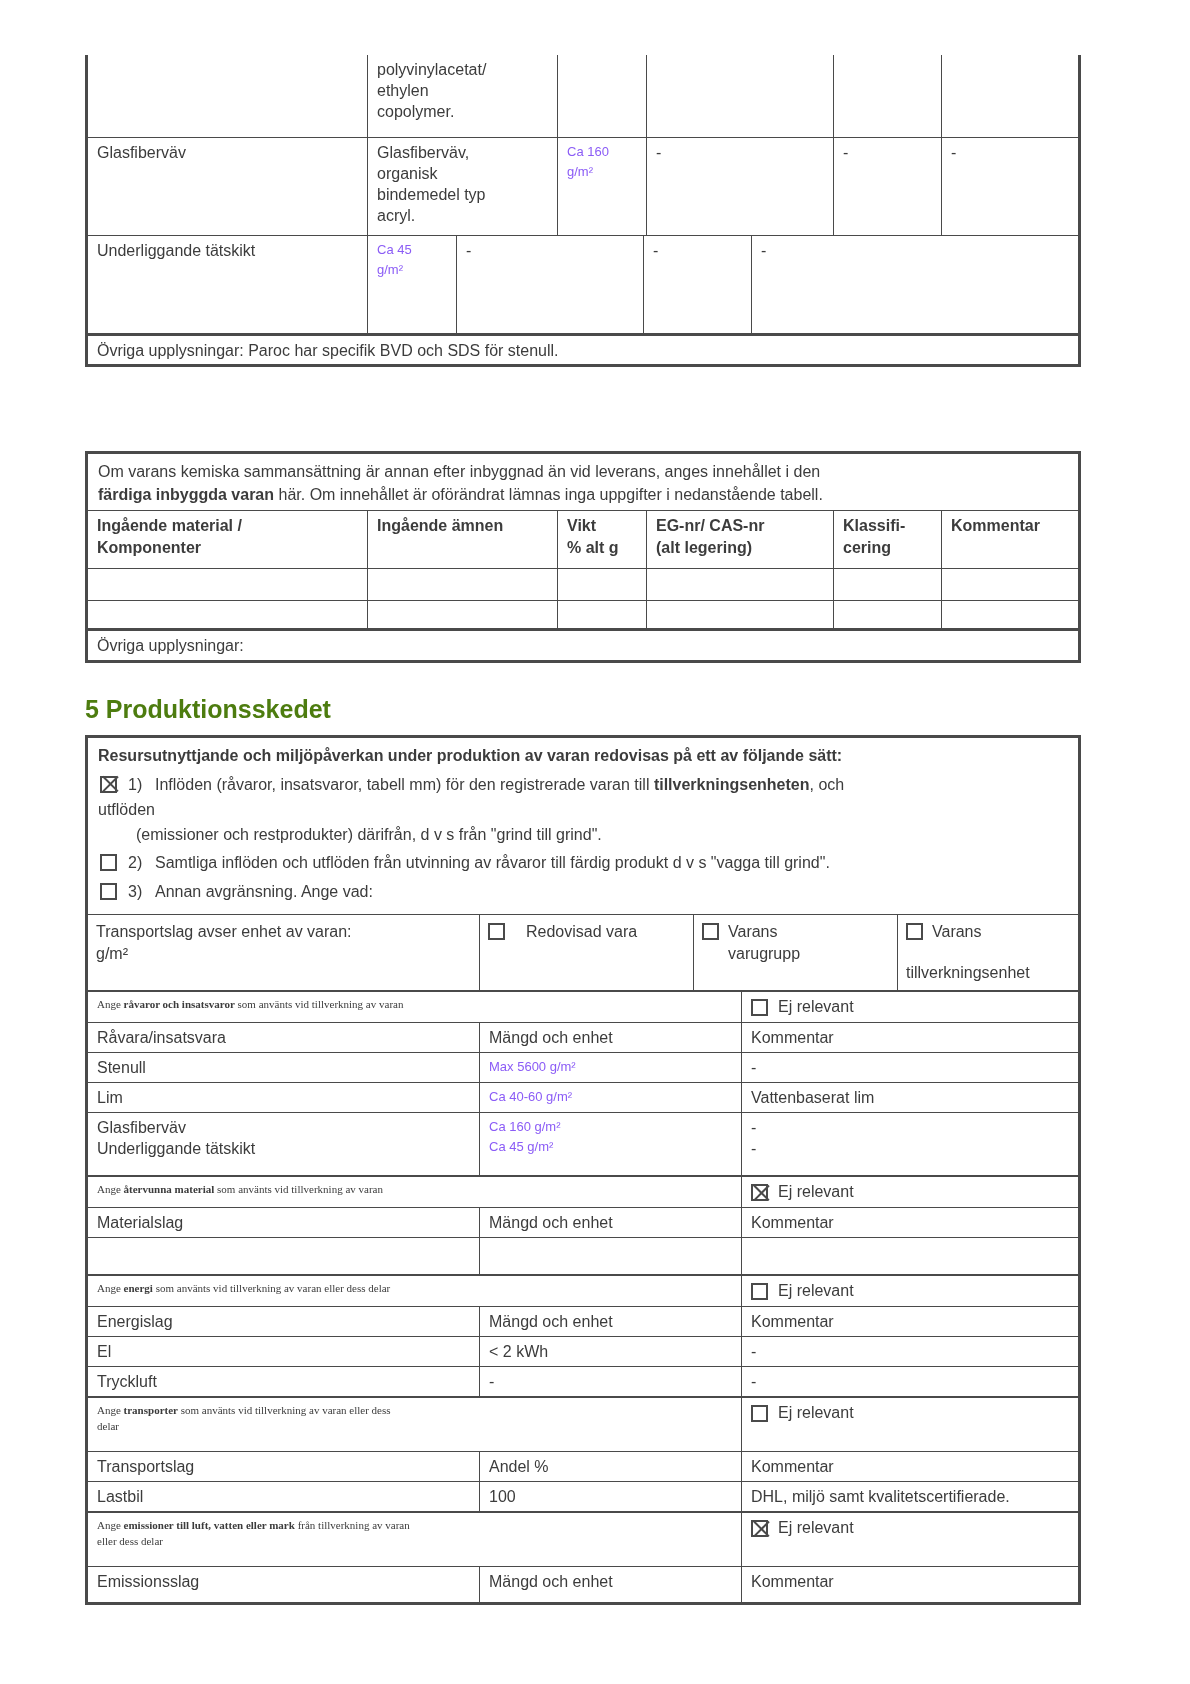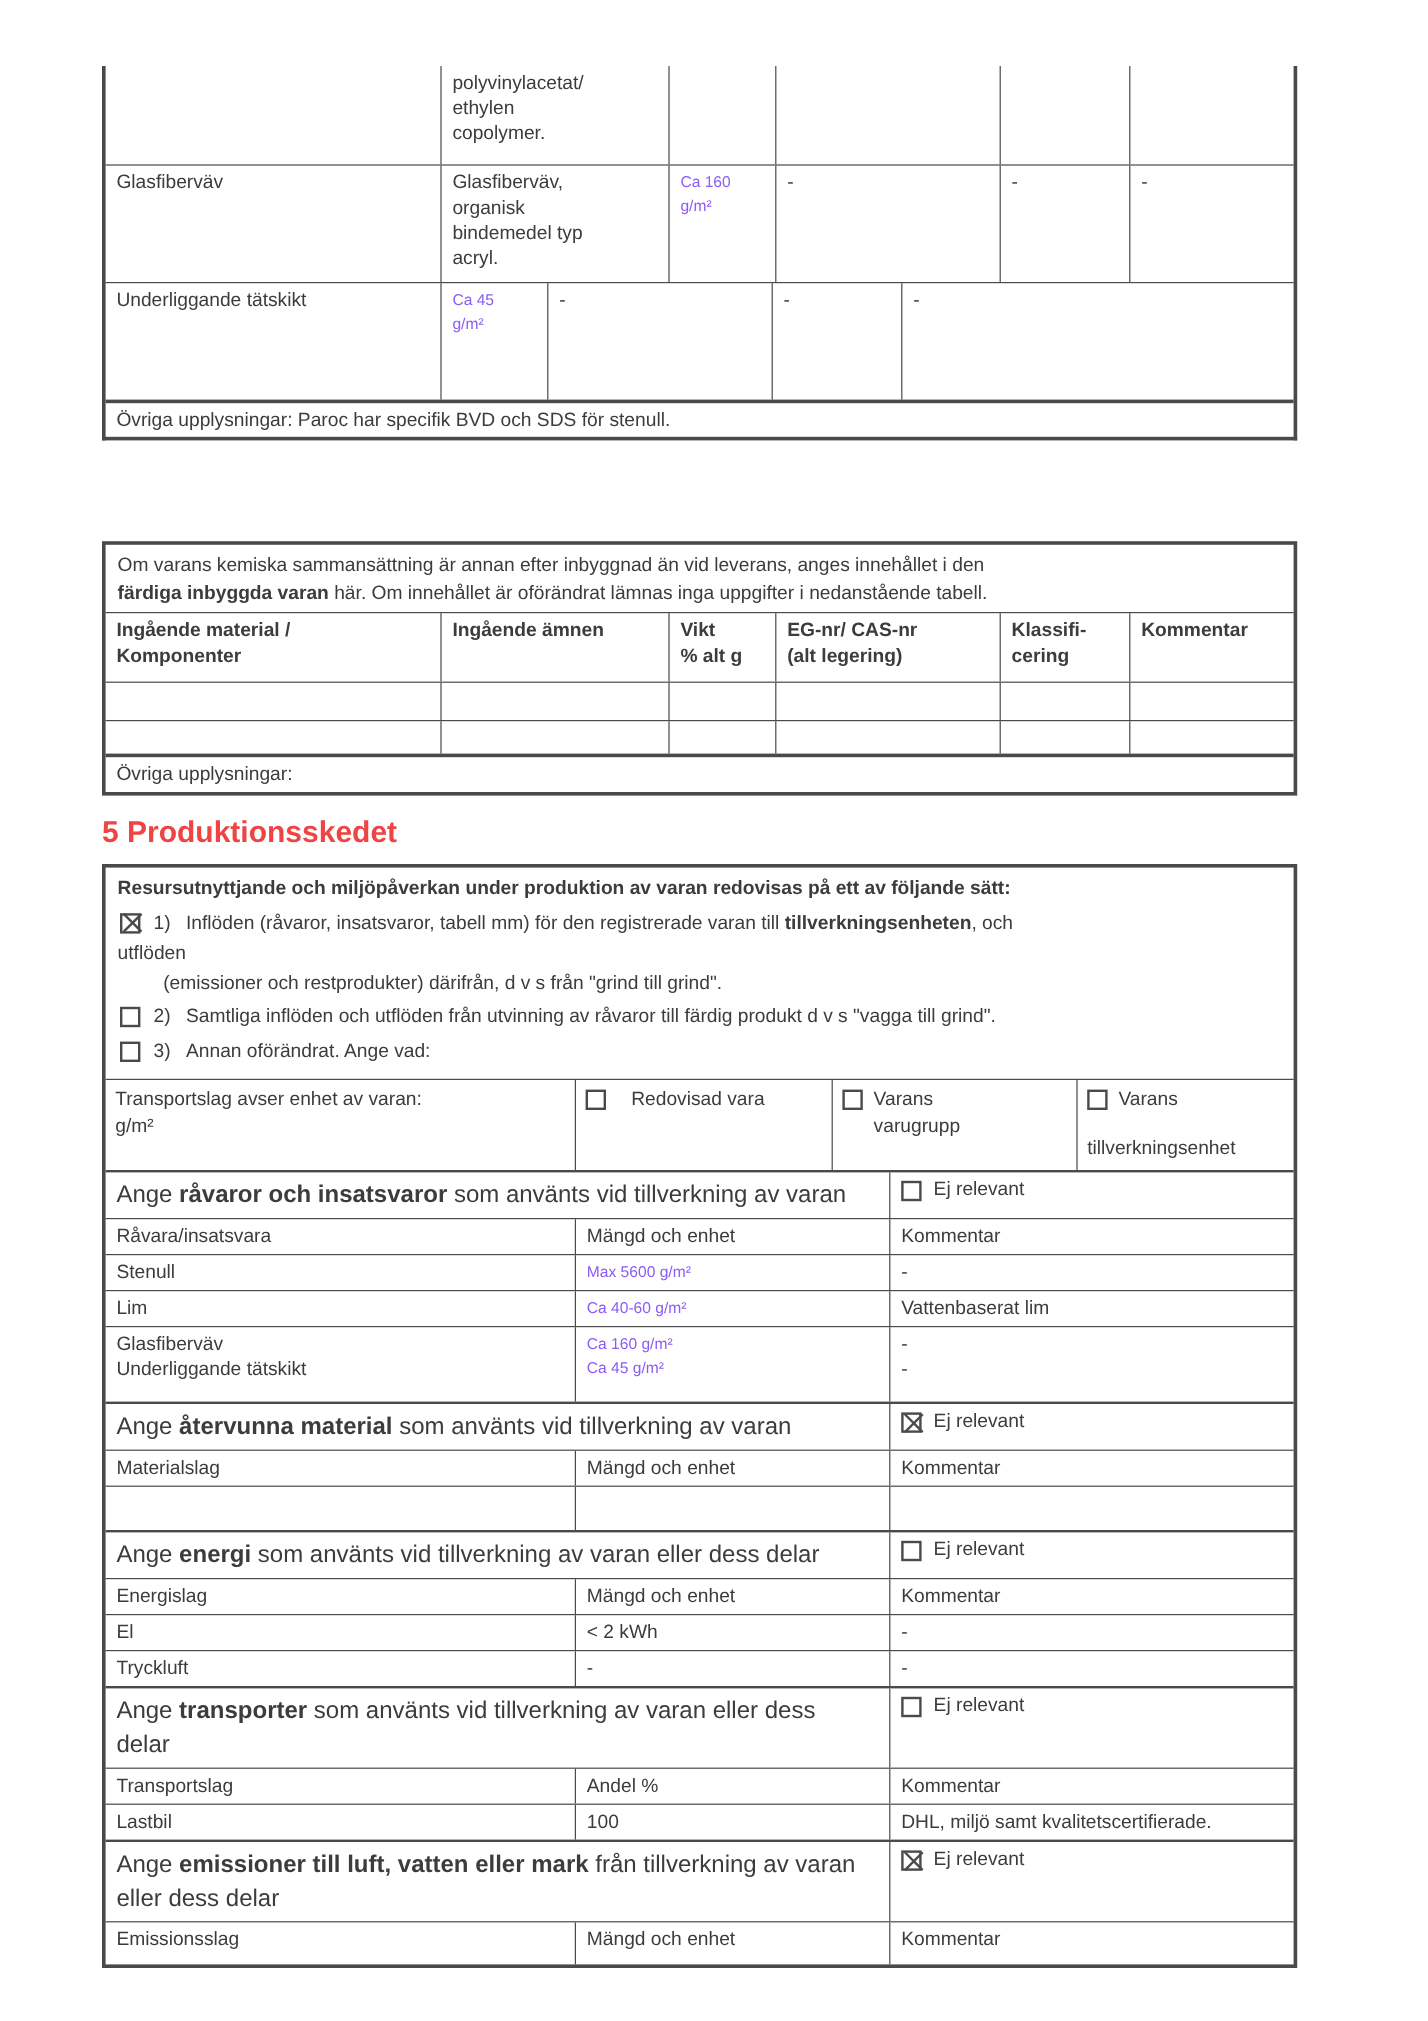--- a/index.html
+++ b/index.html
@@ -45,22 +45,22 @@
   .box2 .intro { padding: 6px 10px 4px; font-size: 16px; line-height: 1.45; white-space: pre-line; }
   .box2 .row { border-top: 1px solid #4a4a4a; }
   .hdr .cell { font-weight: bold; }
   .hdr { min-height: 58px; }
   .empty-r1 { min-height: 32px; }
   .empty-r2 { min-height: 28px; }
   .box2 .footer-row { border-top: 3px solid #4a4a4a; }
 
   
   h2.sec {
-    margin: 17px 0 11px 0;
-    font-size: 25px; font-weight: bold; color: #ef4444;
+    margin: 32px 0 11px 0;
+    font-size: 25px; font-weight: bold; color: #4d7c0f;
   }
 
   
   .box3 { border: 3px solid #4a4a4a; }
   .intro3 { padding: 6px 10px 9px; }
   .b-title { font-weight: bold; font-size: 16px; margin: 3px 0 9px; }
   .opt { display: flex; align-items: flex-start; margin: 6px 0 2px; font-size: 16px; line-height: 1.4; }
   .opt .cb { margin: 2px 11px 0 2px; }
   .num { width: 27px; flex: none; }
   .opt-text { flex: 1; }
@@ -71,21 +71,21 @@
   .ucell { padding: 6px 8px; font-size: 16px; line-height: 1.35; border-left: 1px solid #4a4a4a; white-space: pre-line; }
   .u1 { width: 391px; border-left: none; }
   .u2 { width: 214px; display: flex; gap: 21px; align-items: flex-start; }
   .u3 { width: 204px; display: flex; gap: 9px; align-items: flex-start; }
   .u4 { flex: 1; display: flex; flex-direction: column; justify-content: space-between; }
   .u4 .u4top { display: flex; gap: 9px; align-items: flex-start; }
   .u4 .u4bottom { padding-bottom: 1px; }
   .ucell .cb, .u4 .cb { margin-top: 2px; }
 
   .ange-row { display: flex; border-top: 2px solid #4a4a4a; }
-  .al { width: 653px; padding: 5px 9px; font-size: 20px; line-height: 1.4; white-space: pre-line; }
+  .al { width: 653px; padding: 5px 9px; font-size: 11px; line-height: 1.4; white-space: pre-line; font-family: Liberation Serif, serif; }
   .ar { flex: 1; border-left: 1px solid #4a4a4a; padding: 6px 9px; display: flex; gap: 10px; align-items: flex-start; font-size: 16px; }
   .ar .cb { margin-top: 1px; }
   .ange-1 { min-height: 31px; }
   .ange-2 { min-height: 55px; }
 
   .sub-row { display: flex; border-top: 1px solid #4a4a4a; }
   .s1 { width: 391px; } .s2 { width: 262px; } .s3 { flex: 1; }
   .rw { min-height: 30px; }
   .rw-tall { min-height: 63px; }
   .rw-empty { min-height: 37px; }
@@ -196,21 +196,21 @@
         <div class="opt-cont">utflöden</div>
         <div class="opt-cont indent">(emissioner och restprodukter) därifrån, d v s från "grind till grind".</div>
         <div class="opt">
           <span class="cb"></span>
           <span class="num">2)</span>
           <span class="opt-text">Samtliga inflöden och utflöden från utvinning av råvaror till färdig produkt d v s "vagga till grind".</span>
         </div>
         <div class="opt">
           <span class="cb"></span>
           <span class="num">3)</span>
-          <span class="opt-text">Annan oförändrat. Ange vad:</span>
+          <span class="opt-text">Annan avgränsning. Ange vad:</span>
         </div>
       </div>
 
       <div class="unit-row">
         <div class="ucell u1">Transportslag avser enhet av varan:
 g/m²</div>
         <div class="ucell u2">
           <span class="cb"></span>
           <span>Redovisad vara</span>
         </div>

